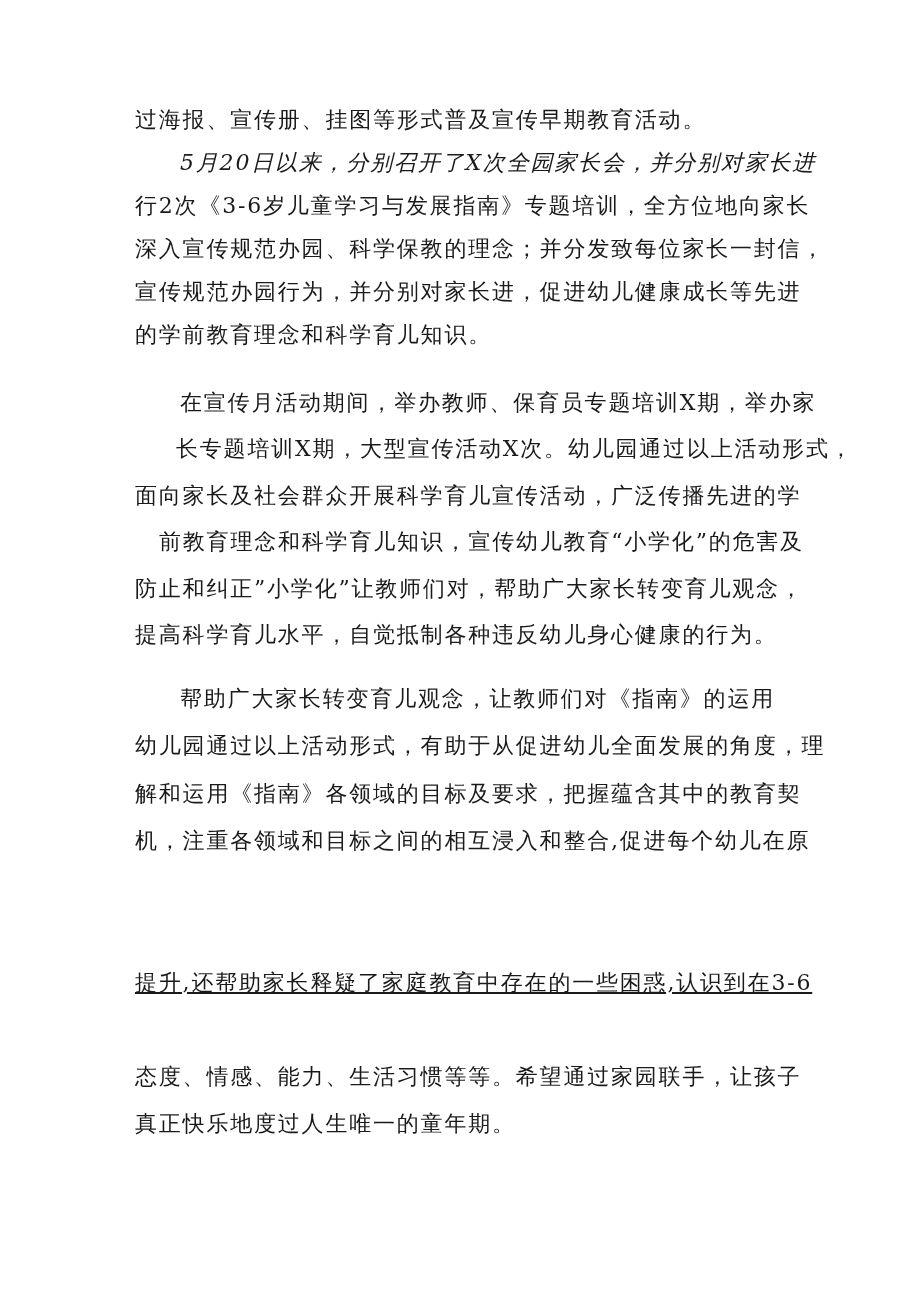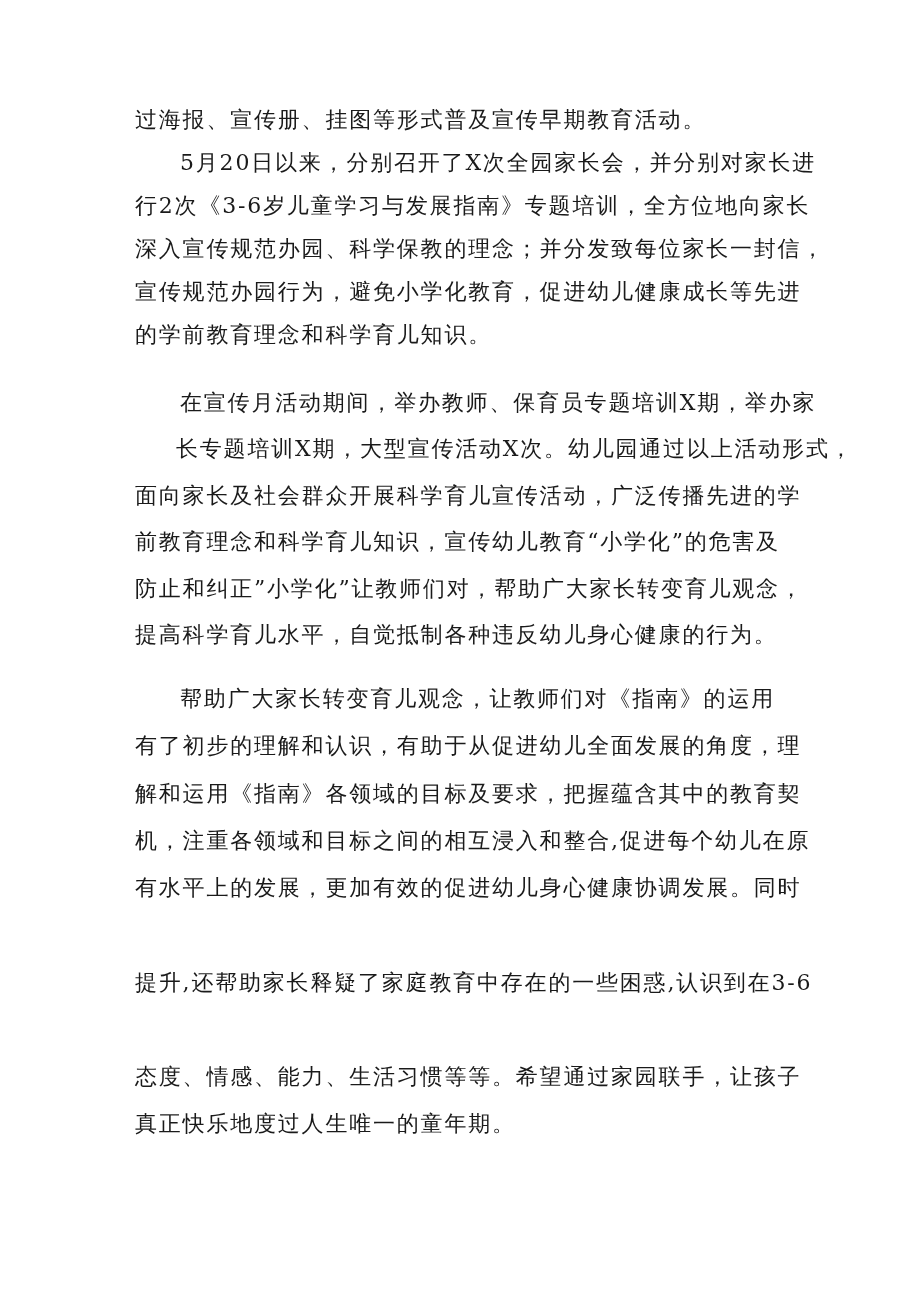--- a/index.html
+++ b/index.html
@@ -20,34 +20,33 @@
     }
     .indent { left: 180px; }
   </style>
 </head>
 <body>
 
 <div class="page">
 
   <div class="line" style="top:103px;">过海报、宣传册、挂图等形式普及宣传早期教育活动。</div>
 
-  <div class="line indent" style="top:146px;">5月20日以来，分别召开了X次全园家长会，并分别对家长进</div>
+  <div class="line indent" style="top:146px;font-style:italic;">5月20日以来，分别召开了X次全园家长会，并分别对家长进</div>
   <div class="line" style="top:189px;">行2次《3-6岁儿童学习与发展指南》专题培训，全方位地向家长</div>
   <div class="line" style="top:232px;">深入宣传规范办园、科学保教的理念；并分发致每位家长一封信，</div>
-  <div class="line" style="top:275px;">宣传规范办园行为，避免小学化教育，促进幼儿健康成长等先进</div>
+  <div class="line" style="top:275px;">宣传规范办园行为，并分别对家长进，促进幼儿健康成长等先进</div>
   <div class="line indent" style="top:386px;">在宣传月活动期间，举办教师、保育员专题培训X期，举办家</div>
 
   <div class="line" style="top:318px;">的学前教育理念和科学育儿知识。</div>
   <div class="line" style="top:432px;margin-left:41px;">长专题培训X期，大型宣传活动X次。幼儿园通过以上活动形式，</div>
   <div class="line" style="top:479px;">面向家长及社会群众开展科学育儿宣传活动，广泛传播先进的学</div>
-  <div class="line" style="top:525px;">前教育理念和科学育儿知识，宣传幼儿教育“小学化”的危害及</div>
+  <div class="line" style="top:525px;margin-left:24px;">前教育理念和科学育儿知识，宣传幼儿教育“小学化”的危害及</div>
   <div class="line" style="top:572px;">防止和纠正”小学化”让教师们对，帮助广大家长转变育儿观念，</div>
   <div class="line" style="top:618px;">提高科学育儿水平，自觉抵制各种违反幼儿身心健康的行为。</div>
 
   <div class="line indent" style="top:682px;">帮助广大家长转变育儿观念，让教师们对《指南》的运用</div>
-  <div class="line" style="top:729px;">有了初步的理解和认识，有助于从促进幼儿全面发展的角度，理</div>
+  <div class="line" style="top:729px;">幼儿园通过以上活动形式，有助于从促进幼儿全面发展的角度，理</div>
   <div class="line" style="top:777px;">解和运用《指南》各领域的目标及要求，把握蕴含其中的教育契</div>
   <div class="line" style="top:824px;">机，注重各领域和目标之间的相互浸入和整合,促进每个幼儿在原</div>
-  <div class="line" style="top:871px;">有水平上的发展，更加有效的促进幼儿身心健康协调发展。同时</div>
-  <div class="line" style="top:966px;">提升,还帮助家长释疑了家庭教育中存在的一些困惑,认识到在3-6</div>
+  <div class="line" style="top:966px;text-decoration:underline;">提升,还帮助家长释疑了家庭教育中存在的一些困惑,认识到在3-6</div>
   <div class="line" style="top:1060px;">态度、情感、能力、生活习惯等等。希望通过家园联手，让孩子</div>
   <div class="line" style="top:1107px;">真正快乐地度过人生唯一的童年期。</div>
 </div>
 
 </body></html>

